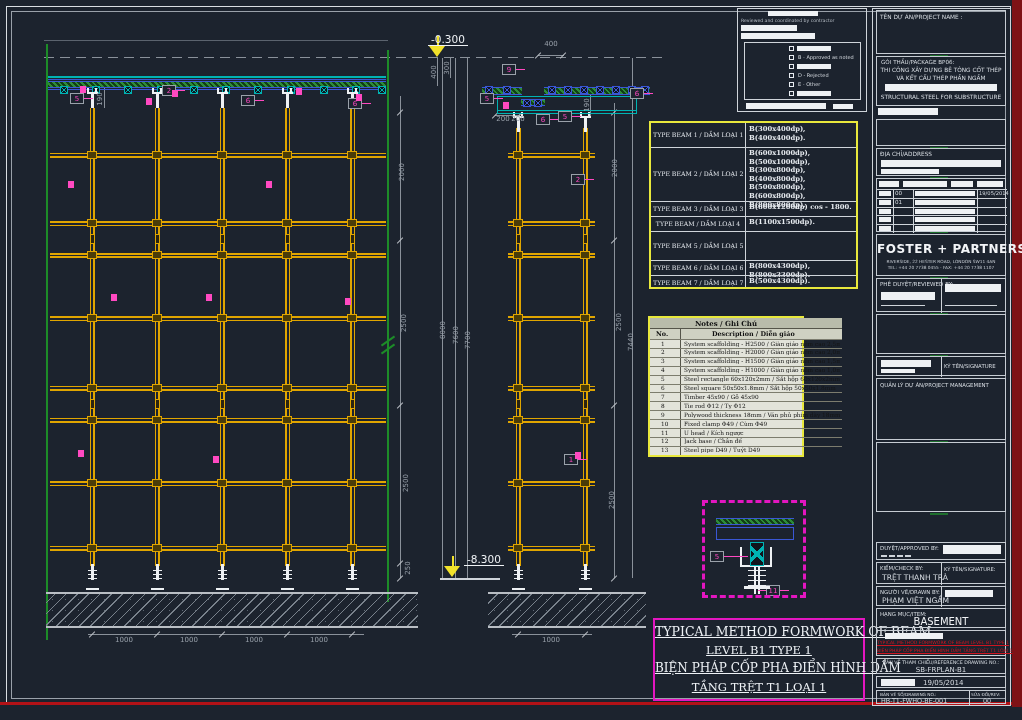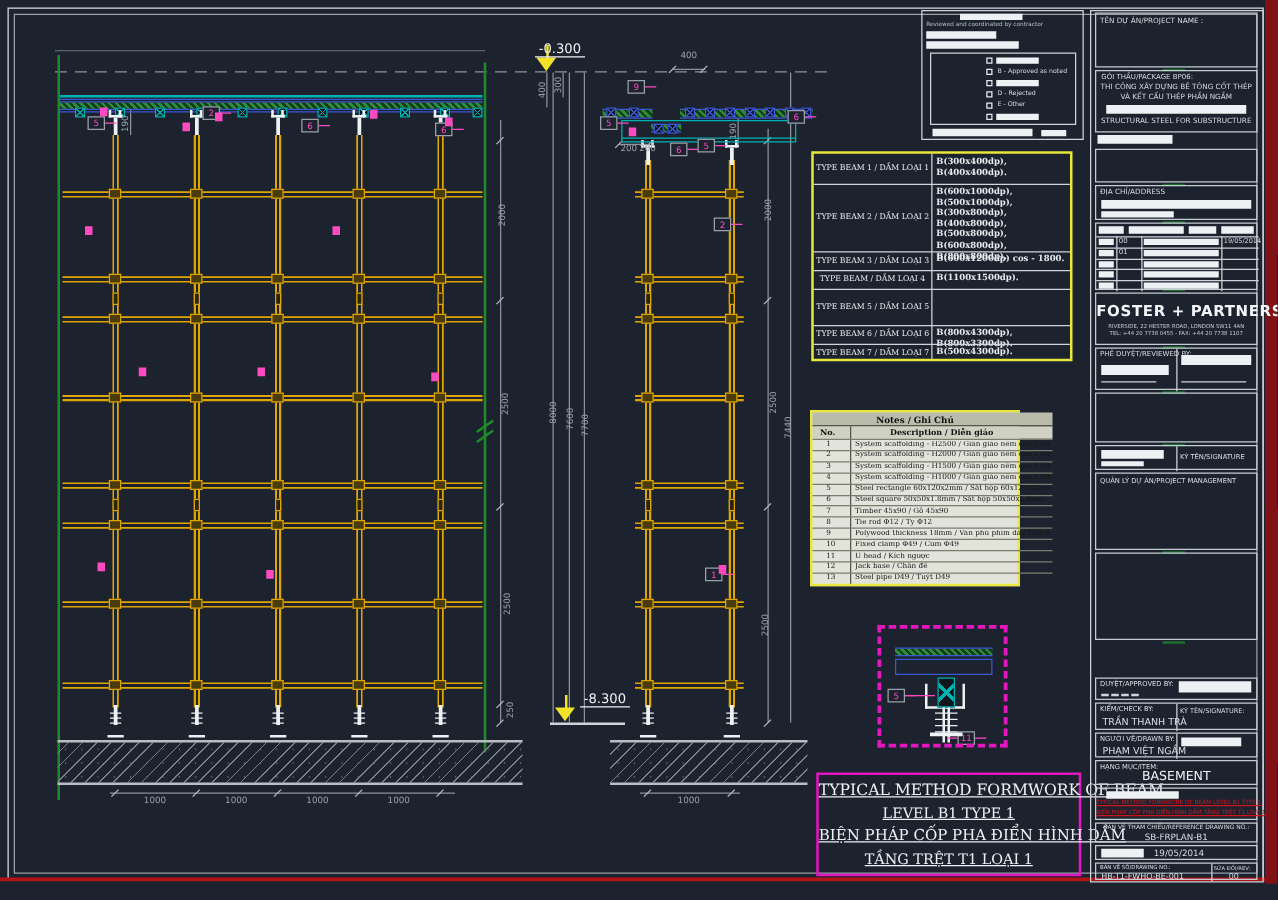--- a/index.html
+++ b/index.html
@@ -426,21 +426,21 @@
       <div class="wl" style="left: 0px; top: 108px; width: 205px; height: 1px;"></div>
       <div class="t ser" style="left: 2px; top: 118.5px; width: 90px; font-size: 6.2px; text-align: center; color: rgb(230, 234, 239);">TYPE BEAM 5 / DẦM LOẠI 5</div>
       <div class="wl" style="left: 0px; top: 137px; width: 205px; height: 1px;"></div>
       <div class="t ser" style="left: 2px; top: 140.5px; width: 90px; font-size: 6.2px; text-align: center; color: rgb(230, 234, 239);">TYPE BEAM 6 / DẦM LOẠI 6</div>
       <div class="ser" style="position: absolute; left: 98px; top: 139px; width: 105px; font-size: 6.8px; line-height: 8.6px; color: rgb(230, 234, 239); font-weight: bold;">B(800x4300dp), B(800x3300dp).</div>
       <div class="wl" style="left: 0px; top: 152px; width: 205px; height: 1px;"></div>
       <div class="t ser" style="left: 2px; top: 156px; width: 90px; font-size: 6.2px; text-align: center; color: rgb(230, 234, 239);">TYPE BEAM 7 / DẦM LOẠI 7</div>
       <div class="ser" style="position: absolute; left: 98px; top: 154px; width: 105px; font-size: 6.8px; line-height: 8.6px; color: rgb(230, 234, 239); font-weight: bold;">B(500x4300dp).</div>
     </div>
 
-  <div class="tbl" style="left:648px;top:328px;width:168px;height:141px;background:#e2e3da" id="notes-table">
+  <div class="tbl" style="left:648px;top:316px;width:156px;height:141px;background:#e2e3da" id="notes-table">
       <div class="t ser ctr" style="top: 1px; font-size: 7px; font-weight: bold; color: rgb(17, 17, 17); background: transparent; z-index: 1;">Notes / Ghi Chú</div>
       <div class="abs" style="left: 0px; top: 0px; width: 192px; height: 11px; background: rgb(185, 188, 171); z-index: 0;"></div>
       <div class="abs" style="left: 0px; top: 11px; width: 192px; height: 10px; background: rgb(207, 209, 194);"></div>
       <div class="t ser" style="left: 6px; top: 12px; font-size: 6.4px; font-weight: bold; color: rgb(17, 17, 17); z-index: 1;">No.</div>
       <div class="t ser" style="left: 62px; top: 12px; font-size: 6.4px; font-weight: bold; color: rgb(17, 17, 17); z-index: 1;">Description / Diễn giáo</div>
       <div class="abs" style="left: 30px; top: 11px; width: 1px; height: 126px; background: rgb(85, 85, 74);"></div>
       <div class="abs" style="left: 0px; top: 10px; width: 192px; height: 1px; background: rgb(85, 85, 74);"></div>
       <div class="abs" style="left: 0px; top: 21px; width: 192px; height: 1px; background: rgb(124, 124, 110);"></div>
       <div class="t ser" style="left: 11px; top: 22.5px; font-size: 5.8px; color: rgb(21, 21, 21);">1</div>
       <div class="ser" style="position: absolute; left: 34px; top: 22.5px; width: 156px; font-size: 5.8px; color: rgb(21, 21, 21); white-space: nowrap; overflow: hidden;">System scaffolding - H2500 / Giàn giáo nêm cao 2,5m</div>
@@ -580,21 +580,21 @@
 
   <div class="sec" style="left:876px;top:542px;width:130px;height:18px">
     <div class="t" style="left:3px;top:2px;font-size:5.4px">DUYỆT/APPROVED BY:</div>
     <div class="redact" style="left:66px;top:2px;width:58px;height:9px"></div>
     <div class="abs" style="left:4px;top:12px;width:30px;height:0;border-top:2px dashed #cfd4da"></div>
   </div>
 
   <div class="sec" style="left:876px;top:562px;width:130px;height:22px">
     <div class="wl" style="left:64px;top:0;width:1px;height:22px"></div>
     <div class="t" style="left:3px;top:2px;font-size:5.4px">KIỂM/CHECK BY:</div>
-    <div class="t" style="left:5px;top:10px;font-size:7.6px">TRẦN THANH TRÀ</div>
+    <div class="t" style="left:5px;top:10px;font-size:7.6px">TRỆT THANH TRÀ</div>
     <div class="t" style="left:67px;top:3px;font-size:5.2px">KÝ TÊN/SIGNATURE:</div>
   </div>
 
   <div class="sec" style="left:876px;top:586px;width:130px;height:20px">
     <div class="wl" style="left:64px;top:0;width:1px;height:20px"></div>
     <div class="t" style="left:3px;top:2px;font-size:5.4px">NGƯỜI VẼ/DRAWN BY:</div>
     <div class="t" style="left:5px;top:9px;font-size:7.6px">PHẠM VIỆT NGẦM</div>
     <div class="redact" style="left:68px;top:3px;width:48px;height:7px"></div>
   </div>
 

